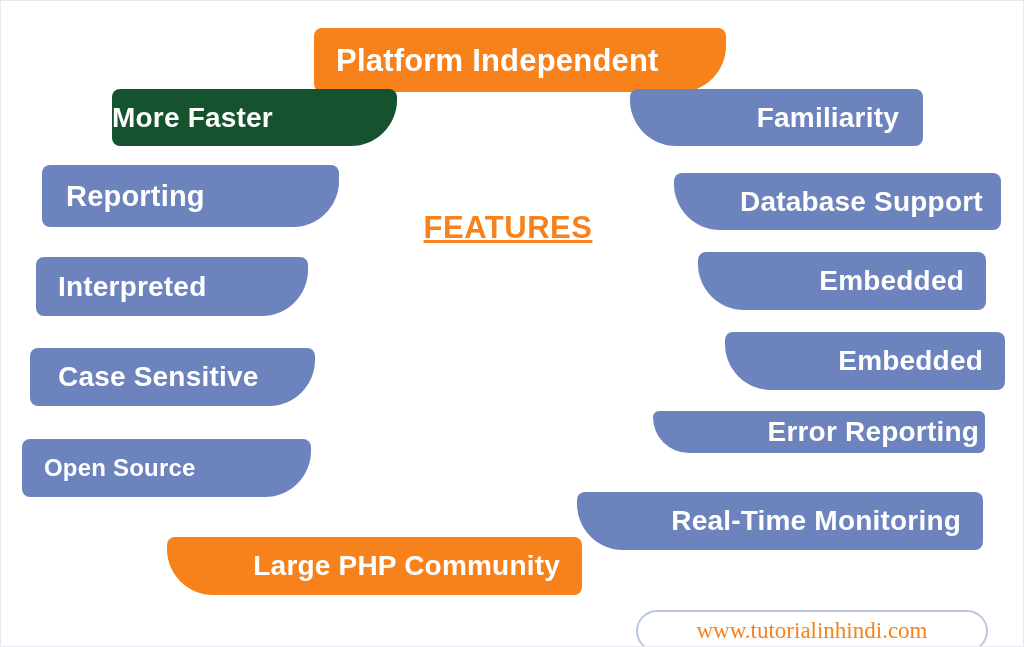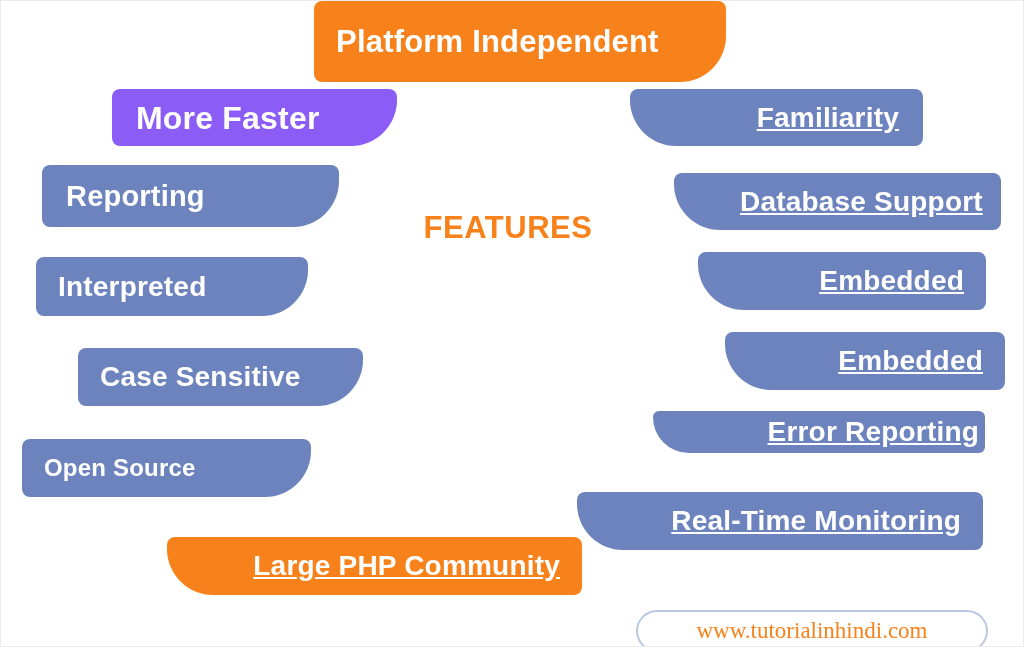--- a/index.html
+++ b/index.html
@@ -44,21 +44,20 @@
     border-radius: 8px 8px 46px 8px;
     justify-content: flex-start;
   }
   .banner.left .lbl { text-align: left; }
 
   
   .banner.right {
     background: #6C83BD;
     border-radius: 8px 8px 8px 46px;
     justify-content: flex-start;
-    text-decoration: underline;
   }
   .banner.right .lbl { text-align: right; }
 
   .banner.accent { background: #F7821B; }
 
   
   #features-heading {
     position: absolute;
     color: #F7821B;
     font-weight: 700;
@@ -110,61 +109,61 @@
     white-space: nowrap;
     margin-top: 48px;
   }
 </style>
 </head>
 <body>
 
 <div id="canvas">
 
   <div id="banner-layer">
-      <div class="banner left accent" style="left: 313px; top: 0; width: 412px; height: 81px; font-size: 31px; padding-left: 22px; padding-right: 78px; background: rgb(247, 130, 27);">
+      <div class="banner left accent" style="left: 313px; top: 27px; width: 412px; height: 64px; font-size: 31px; padding-left: 22px; padding-right: 78px; background: rgb(247, 130, 27);">
         <span class="lbl">Platform Independent</span>
       </div>
-      <div class="banner left" style="left: 111px; top: 88px; width: 285px; height: 57px; font-size: 32px; padding-left: 24px; padding-right: 66px; background: #8b5cf6;">
+      <div class="banner left" style="left: 111px; top: 88px; width: 285px; height: 57px; font-size: 28px; padding-right: 66px; background: #14532d;">
         <span class="lbl">More Faster</span>
       </div>
       <div class="banner right" style="left: 629px; top: 88px; width: 293px; height: 57px; font-size: 28px; padding-left: 66px; padding-right: 24px; background: rgb(108, 131, 189);">
         <span class="lbl">Familiarity</span>
       </div>
       <div class="banner left" style="left: 41px; top: 164px; width: 297px; height: 62px; font-size: 29px; padding-left: 24px; padding-right: 70px; background: rgb(108, 131, 189);">
         <span class="lbl">Reporting</span>
       </div>
       <div class="banner right" style="left: 673px; top: 172px; width: 327px; height: 57px; font-size: 28px; padding-left: 66px; padding-right: 20px; background: rgb(108, 131, 189);">
         <span class="lbl">Database Support</span>
       </div>
       <div class="banner left" style="left: 35px; top: 256px; width: 272px; height: 59px; font-size: 28px; padding-left: 22px; padding-right: 66px; background: rgb(108, 131, 189);">
         <span class="lbl">Interpreted</span>
       </div>
       <div class="banner right" style="left: 697px; top: 251px; width: 288px; height: 58px; font-size: 28px; padding-left: 66px; padding-right: 22px; background: rgb(108, 131, 189);">
         <span class="lbl">Embedded</span>
       </div>
-      <div class="banner left" style="left: 29px; top: 347px; width: 285px; height: 58px; font-size: 28px; padding-left: 22px; padding-right: 66px; background: rgb(108, 131, 189); margin-left: 48px;">
+      <div class="banner left" style="left: 29px; top: 347px; width: 285px; height: 58px; font-size: 28px; padding-left: 28px; padding-right: 66px; background: rgb(108, 131, 189);">
         <span class="lbl">Case Sensitive</span>
       </div>
       <div class="banner right" style="left: 724px; top: 331px; width: 280px; height: 58px; font-size: 28px; padding-left: 66px; padding-right: 22px; background: rgb(108, 131, 189);">
         <span class="lbl">Embedded</span>
       </div>
       <div class="banner right" style="left: 652px; top: 410px; width: 332px; height: 42px; font-size: 28px; padding-left: 66px; padding-right: 6px; background: rgb(108, 131, 189);">
         <span class="lbl">Error Reporting</span>
       </div>
       <div class="banner left" style="left: 21px; top: 438px; width: 289px; height: 58px; font-size: 24px; padding-left: 22px; padding-right: 66px; background: rgb(108, 131, 189);">
         <span class="lbl">Open Source</span>
       </div>
       <div class="banner right" style="left: 576px; top: 491px; width: 406px; height: 58px; font-size: 28px; padding-left: 66px; padding-right: 22px; background: rgb(108, 131, 189);">
         <span class="lbl">Real-Time Monitoring</span>
       </div>
       <div class="banner right accent" style="left: 166px; top: 536px; width: 415px; height: 58px; font-size: 28px; padding-left: 70px; padding-right: 22px; background: rgb(247, 130, 27);">
         <span class="lbl">Large PHP Community</span>
       </div>
     </div>
 
-  <div id="features-heading" style="left: 407px; top: 211px; width: 200px; font-size: 31px;">FEATURES</div>
+  <div id="features-heading" style="left: 407px; top: 211px; width: 200px; font-size: 31px; text-decoration: underline;">FEATURES</div>
 
 
   <div id="url-badge" style="left: 635px; top: 561px; width: 352px; height: 42px;">
     <span>www.tutorialinhindi.com</span>
   </div>
 
 </div>
 
 </body></html>

